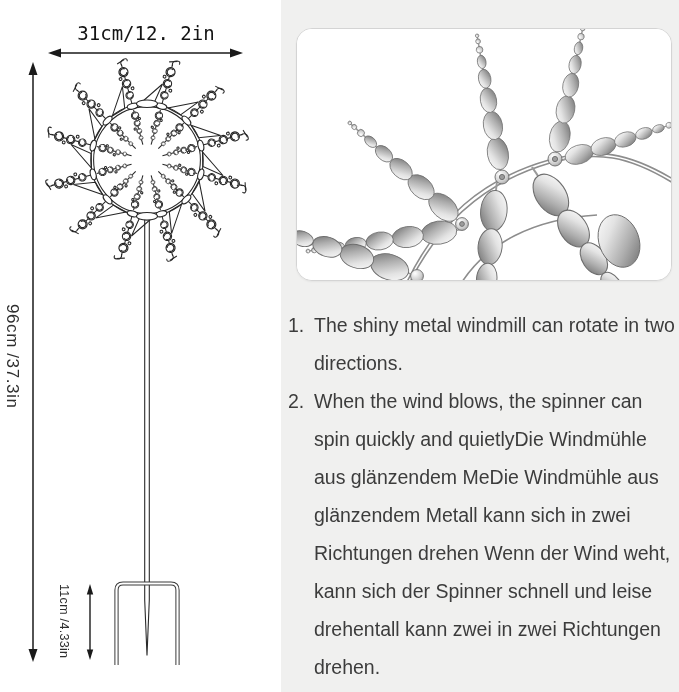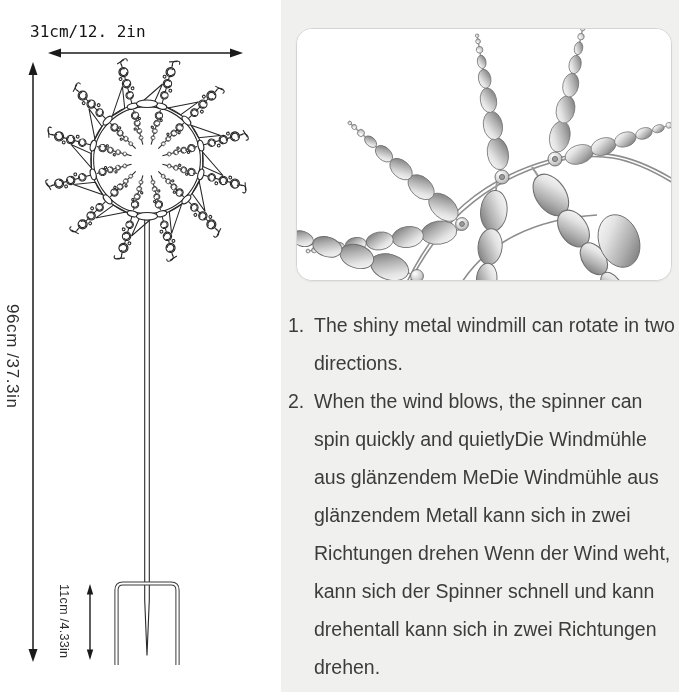--- a/index.html
+++ b/index.html
@@ -23,23 +23,23 @@
   }
   .diagram-svg { position: absolute; left: 0; top: 0; }
 
   .dim-label {
     position: absolute;
     color: #141414;
     white-space: nowrap;
   }
   .dim-label.horiz {
     left: 30px; top: 22px; width: 232px;
-    text-align: left;
+    text-align: center;
     font-family: "DejaVu Sans Mono", monospace;
-    font-size: 16px;
+    font-size: 19px;
     letter-spacing: 0px;
   }
   .dim-label.vert {
     writing-mode: vertical-rl;
     font-family: "Liberation Sans", sans-serif;
     color: #2e2e2e;
   }
   .dim-label.height {
     left: 2px; top: 304px;
     font-size: 17px;
@@ -260,18 +260,18 @@
       </svg>
     </div>
 
     <ol class="features">
       <li class="feature-item">
         <span class="num">1.</span>
         <span class="txt">The shiny metal windmill can rotate in two directions.</span>
       </li>
       <li class="feature-item">
         <span class="num">2.</span>
-        <span class="txt">When the wind blows, the spinner can spin quickly and quietlyDie Windmühle aus glänzendem MeDie Windmühle aus glänzendem Metall kann sich in zwei Richtungen drehen Wenn der Wind weht, kann sich der Spinner schnell und kann drehentall kann sich in zwei Richtungen drehen.</span>
+        <span class="txt">When the wind blows, the spinner can spin quickly and quietlyDie Windmühle aus glänzendem MeDie Windmühle aus glänzendem Metall kann sich in zwei Richtungen drehen Wenn der Wind weht, kann sich der Spinner schnell und leise drehentall kann zwei in zwei Richtungen drehen.</span>
       </li>
     </ol>
   </div>
 
 </div>
 
 </body></html>

